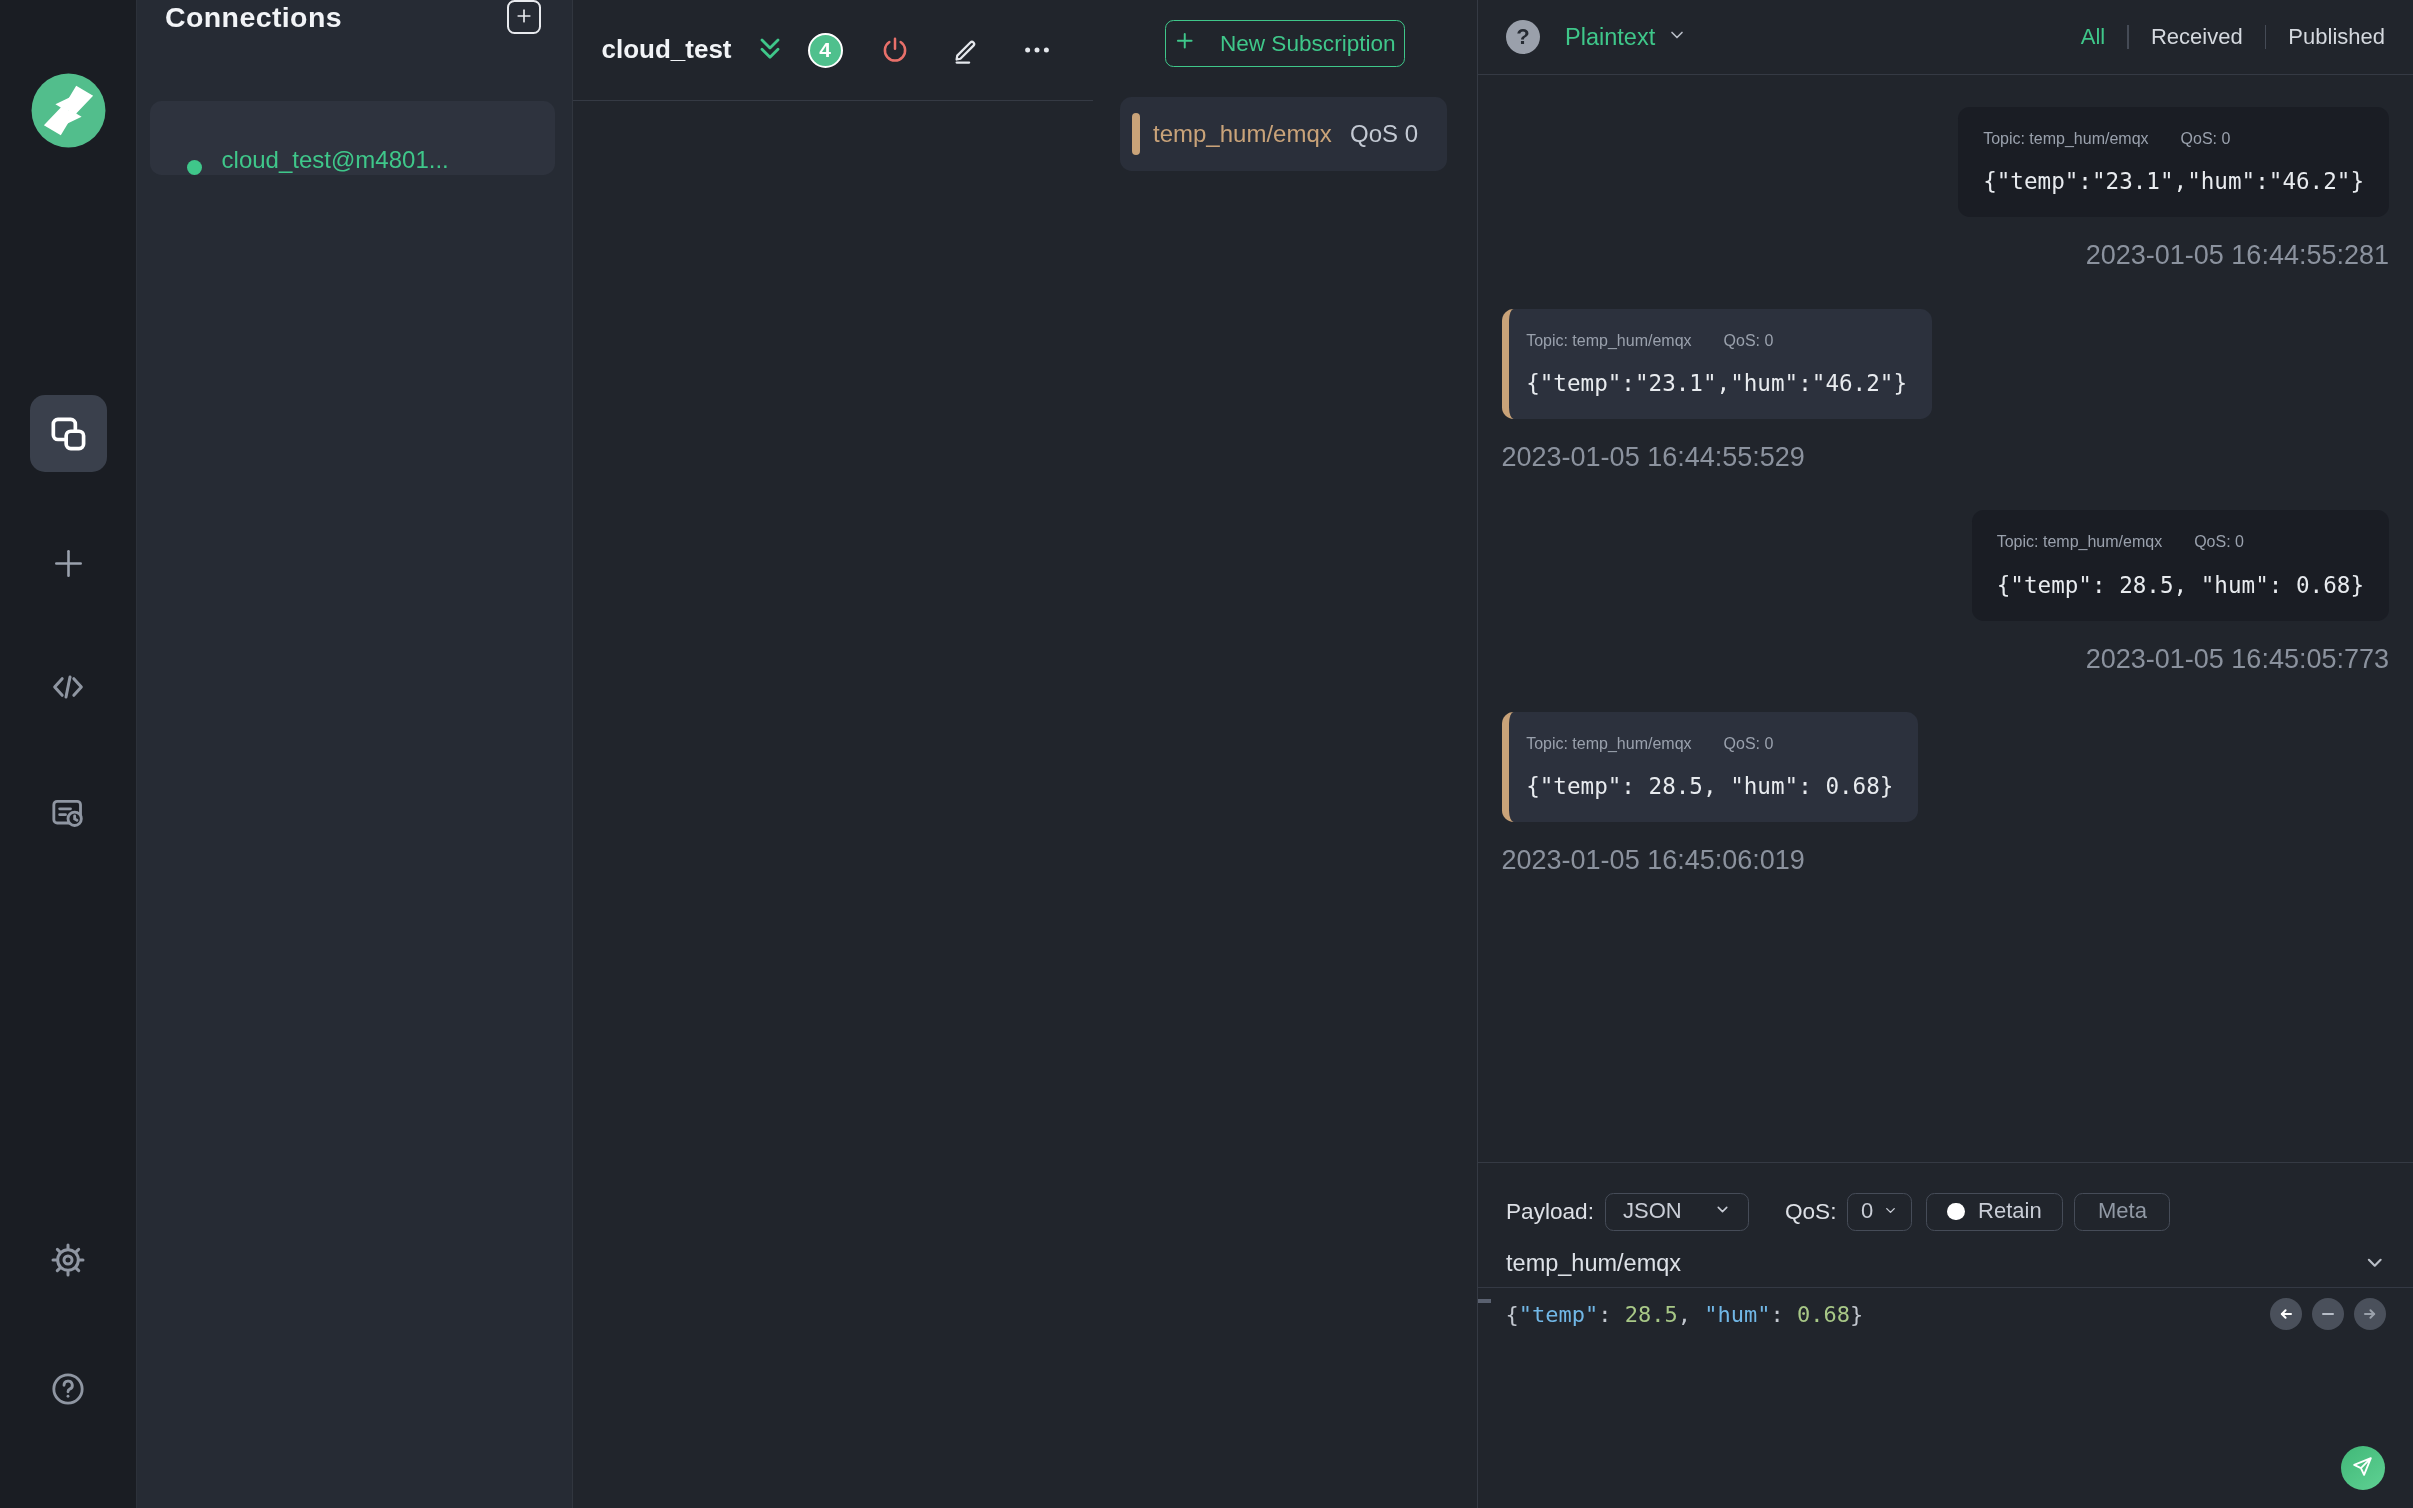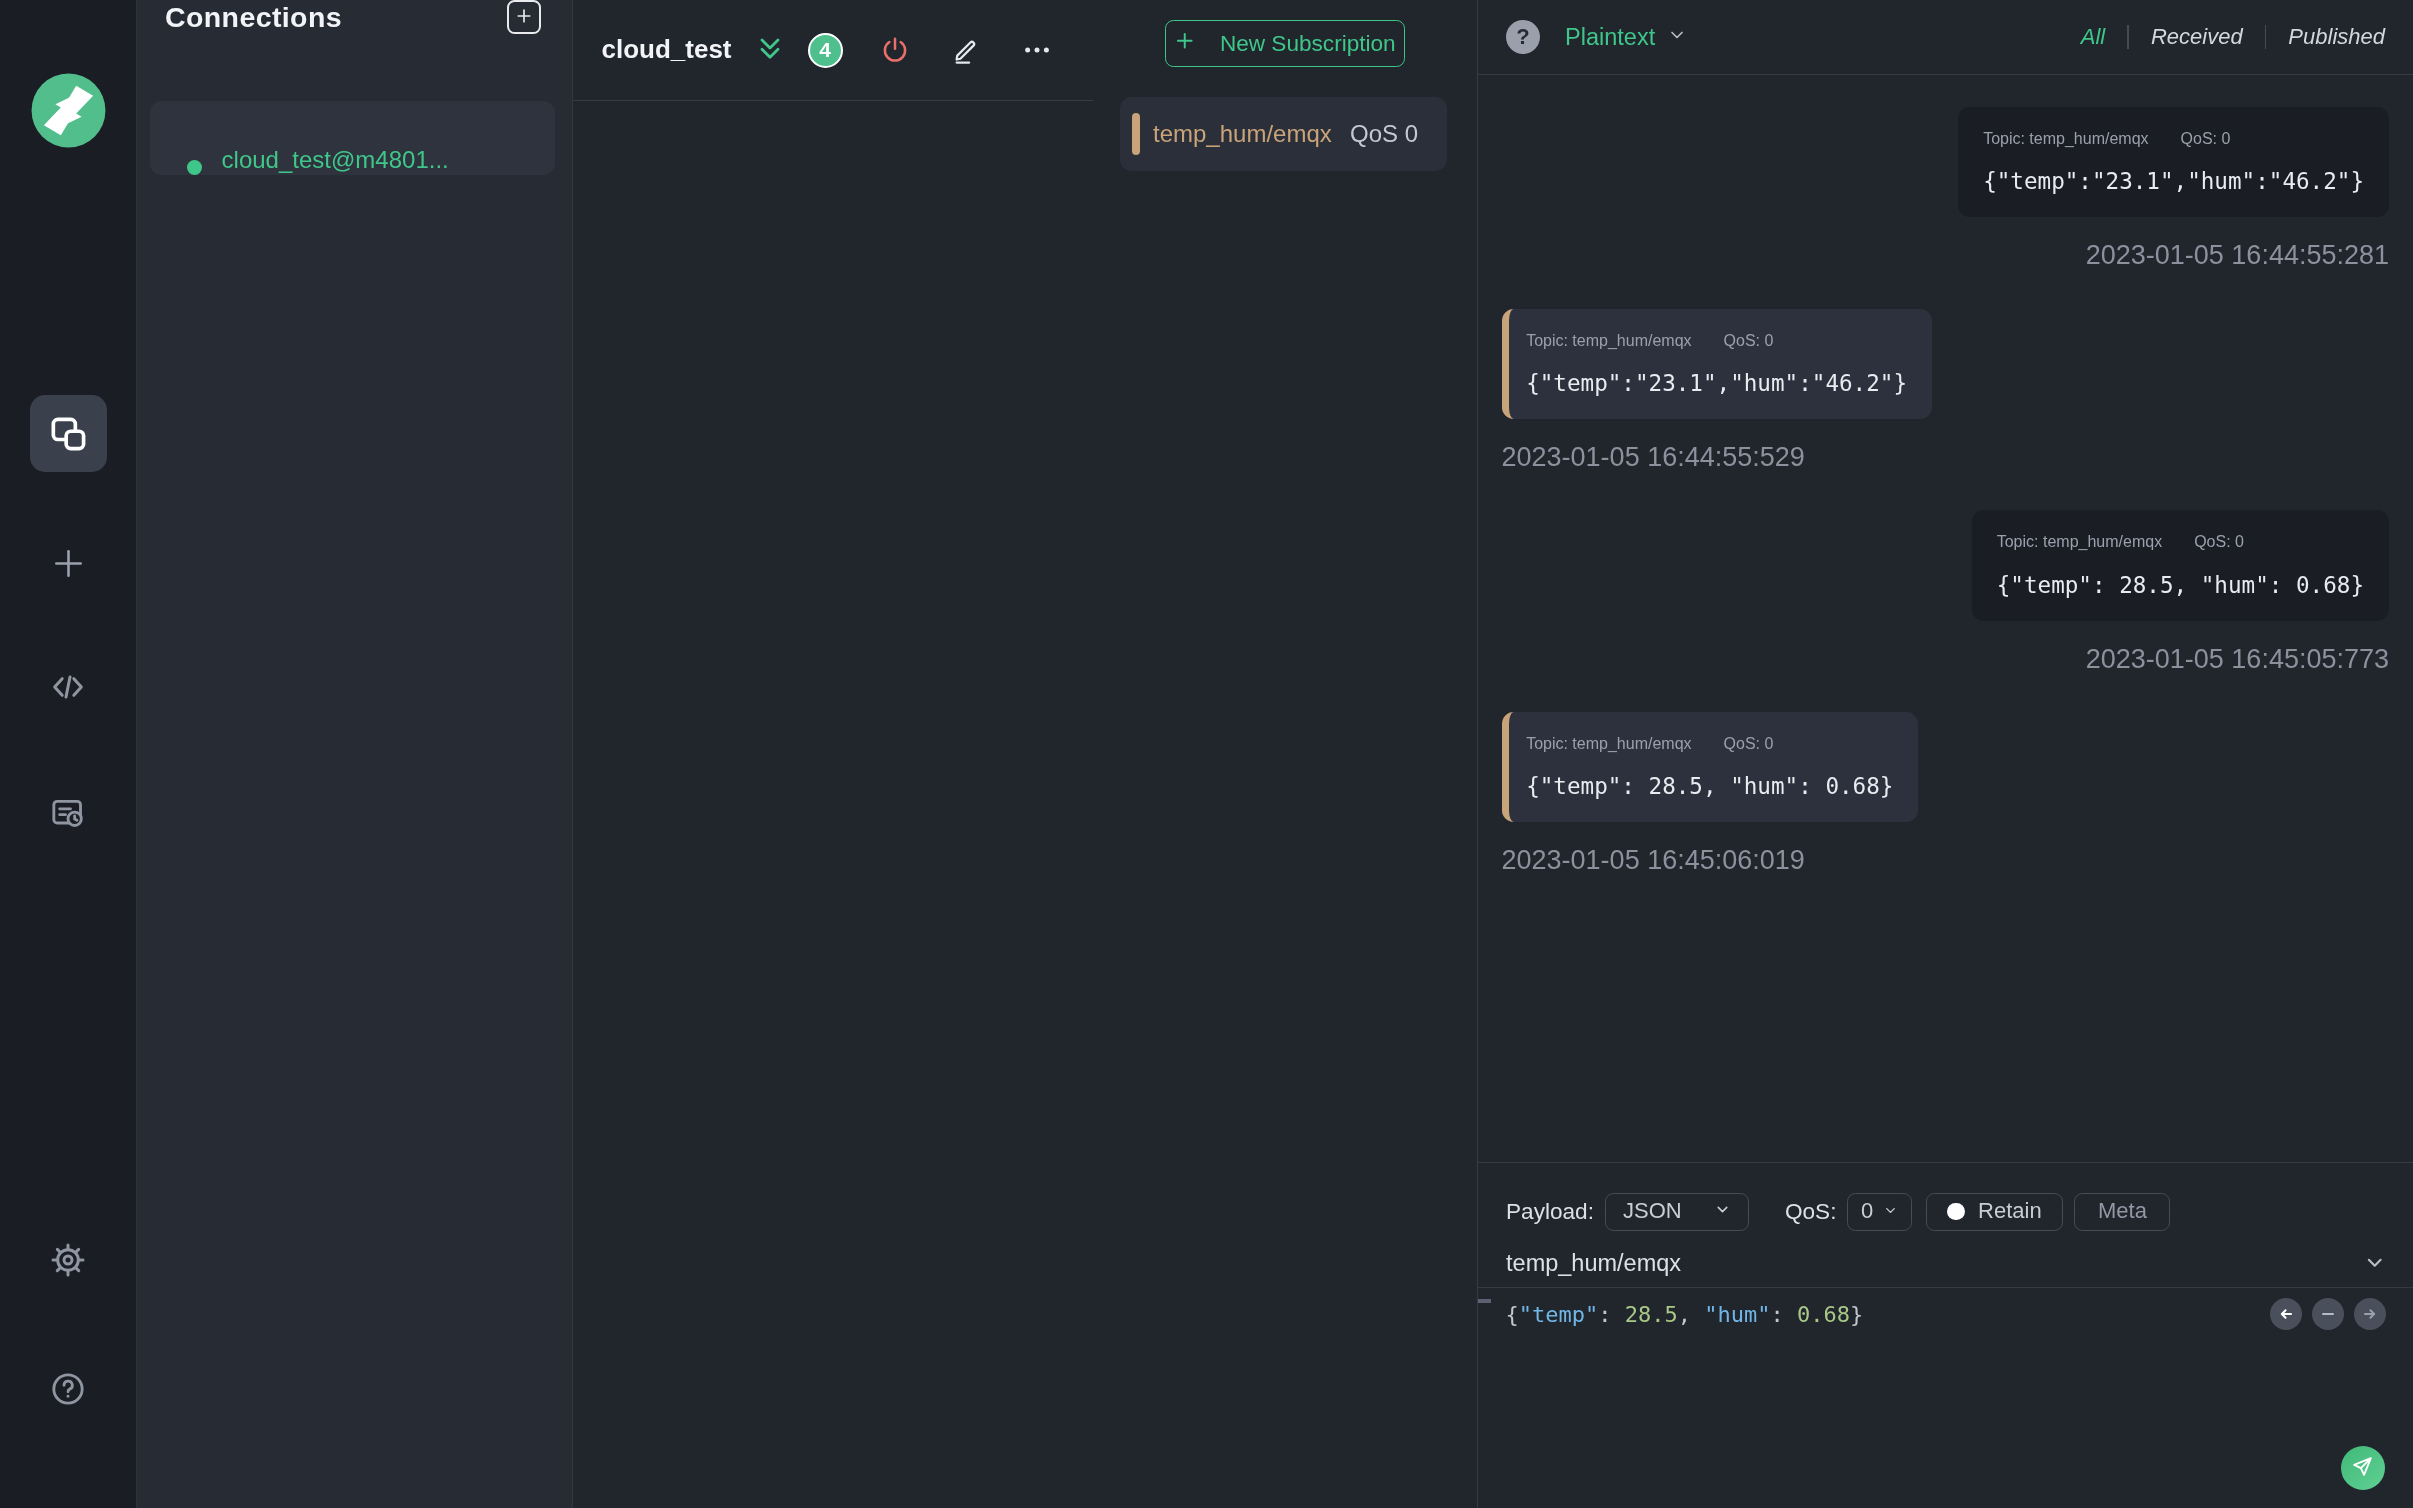--- a/index.html
+++ b/index.html
@@ -94,21 +94,21 @@
   
   .main-panel { flex:1; display:flex; flex-direction:column; min-width:0; }
   .main-header { height:75px; border-bottom:1.7px solid #353a44; display:flex; align-items:center; padding:0 28px 0 28.5px; }
   .help-circle {
     width:34px; height:34px; border-radius:50%; background:#9aa0ab; color:#262b33;
     font-size:22px; font-weight:bold; display:flex; align-items:center; justify-content:center; cursor:pointer;
   }
   .format-select { margin-left:25px; display:flex; align-items:center; gap:11.7px; cursor:pointer; }
   .format-label { font-size:23.5px; color:#3fc78a; }
   .filters { margin-left:auto; display:flex; align-items:center; font-size:22px; color:#d4d8de; }
-  .filter { padding:0 22px; cursor:pointer;font-style:italic; }
+  .filter { padding:0 22px; cursor:pointer; }
   .filter:last-child { padding-right:0; }
   .filter.active { color:#3fc78a; }
   .filter-sep { width:1.7px; height:23.5px; background:#454b56; }
 
   
   .msg-list { flex:1; min-height:0; overflow:hidden; padding:32px 24px 0 24px; display:flex; flex-direction:column; }
   .msg { display:flex; flex-direction:column; margin-bottom:37px; }
   .msg.received  { align-items:flex-start; }
   .msg.published { align-items:flex-end; }
   .bubble { border-radius:11.7px; padding:22px 25px; cursor:pointer; }

